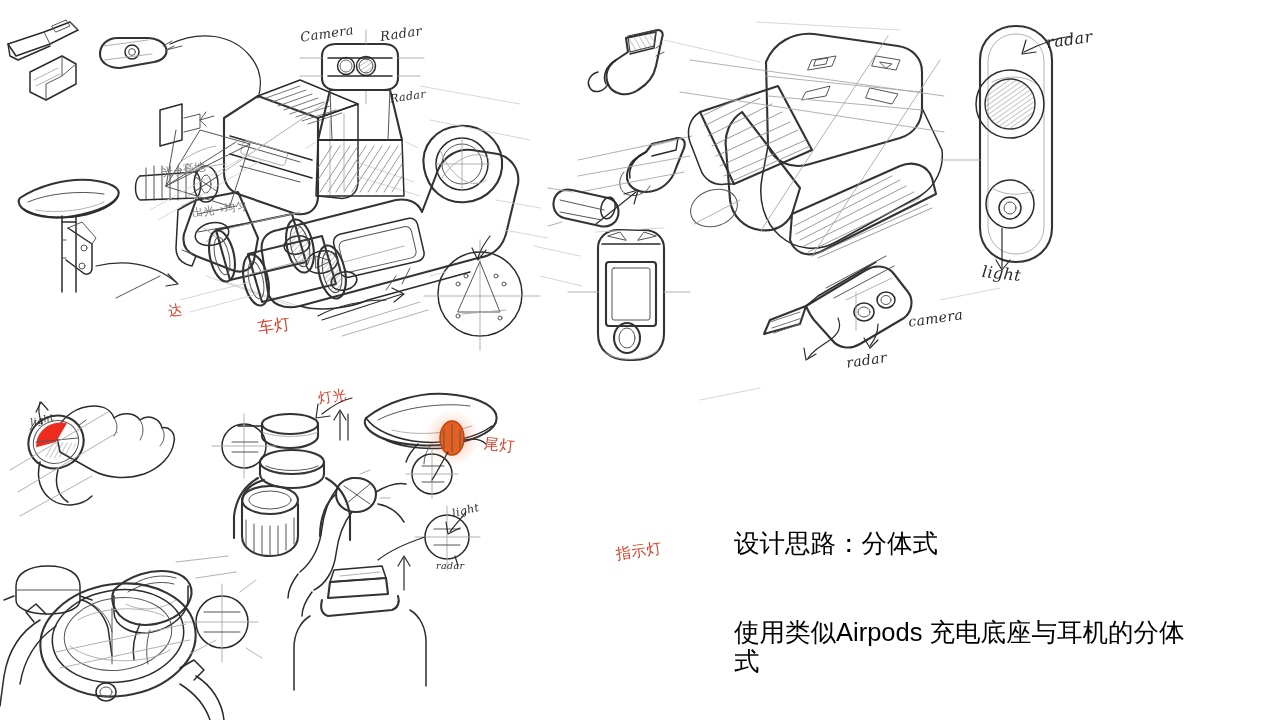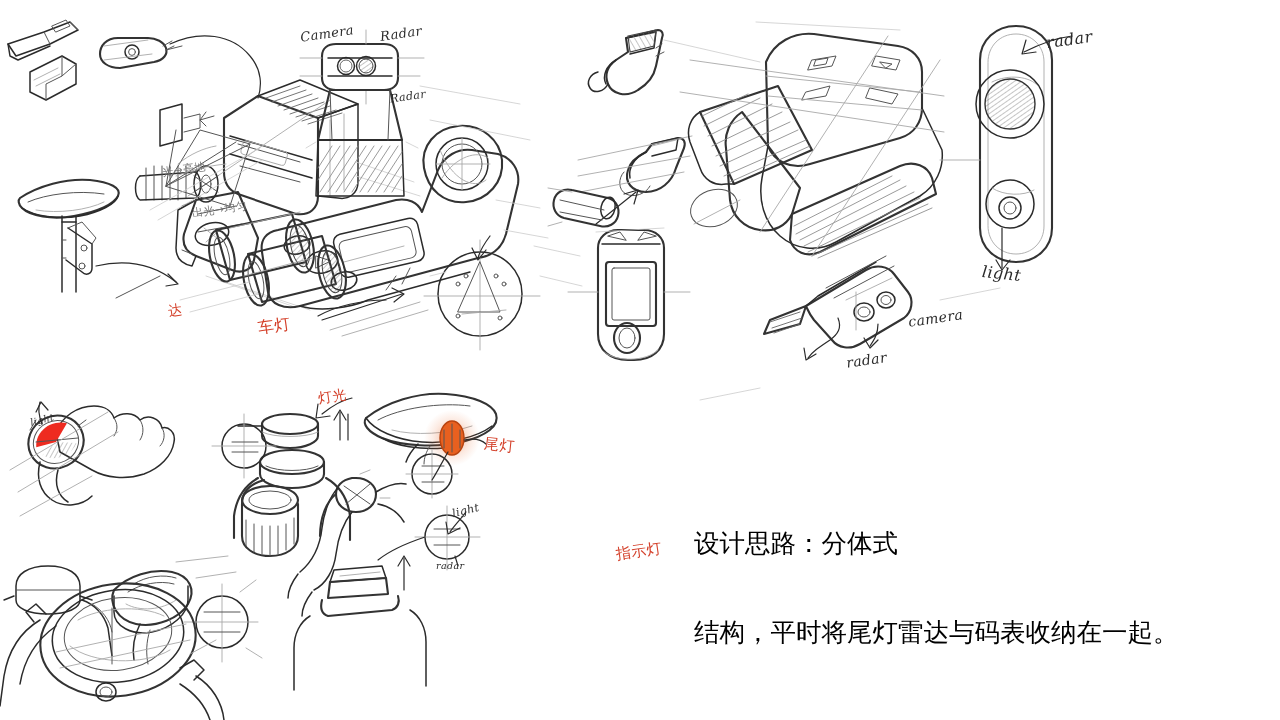--- a/index.html
+++ b/index.html
@@ -28,21 +28,21 @@
     left: 694px;
     top: 470px;
     width: 500px;
     color: #000000;
     font-size: 25.5px;
     line-height: 29.5px;
     letter-spacing: 0px;
     white-space: pre-wrap;
     font-weight: 400;
   }
-  #description .dline { display: block; }
+  #description .dline { display: block; margin-left: 40px; }
 
   
   .anno {
     position: absolute;
     color: #2b2b2b;
     font-family: "DejaVu Serif", serif;
     font-style: italic;
     font-size: 13px;
     white-space: nowrap;
     letter-spacing: 0.4px;
@@ -568,19 +568,20 @@
   <div class="anno cn red rot-n8" style="left:318px; top:388px; font-size:14px;">灯光</div>
 
   <div class="anno cn rot-n8" style="left:162px; top:162px; font-size:11px; color:#777;">光→亮地</div>
 
   <div class="anno cn rot-n8" style="left:192px; top:202px; font-size:11px; color:#777;">出光→均匀</div>
 
   <div class="anno cn red rot-n8" style="left:168px; top:302px; font-size:14px;">达</div>
 
   <div id="description">
     <span class="dline">设计思路：分体式</span>
+    <span class="dline">使用类似Airpods 充电底座与耳机的分体式</span>
     <span class="dline">结构，平时将尾灯雷达与码表收纳在一起。</span>
     
     
     
   </div>
 
 </div>
 
 </body></html>

